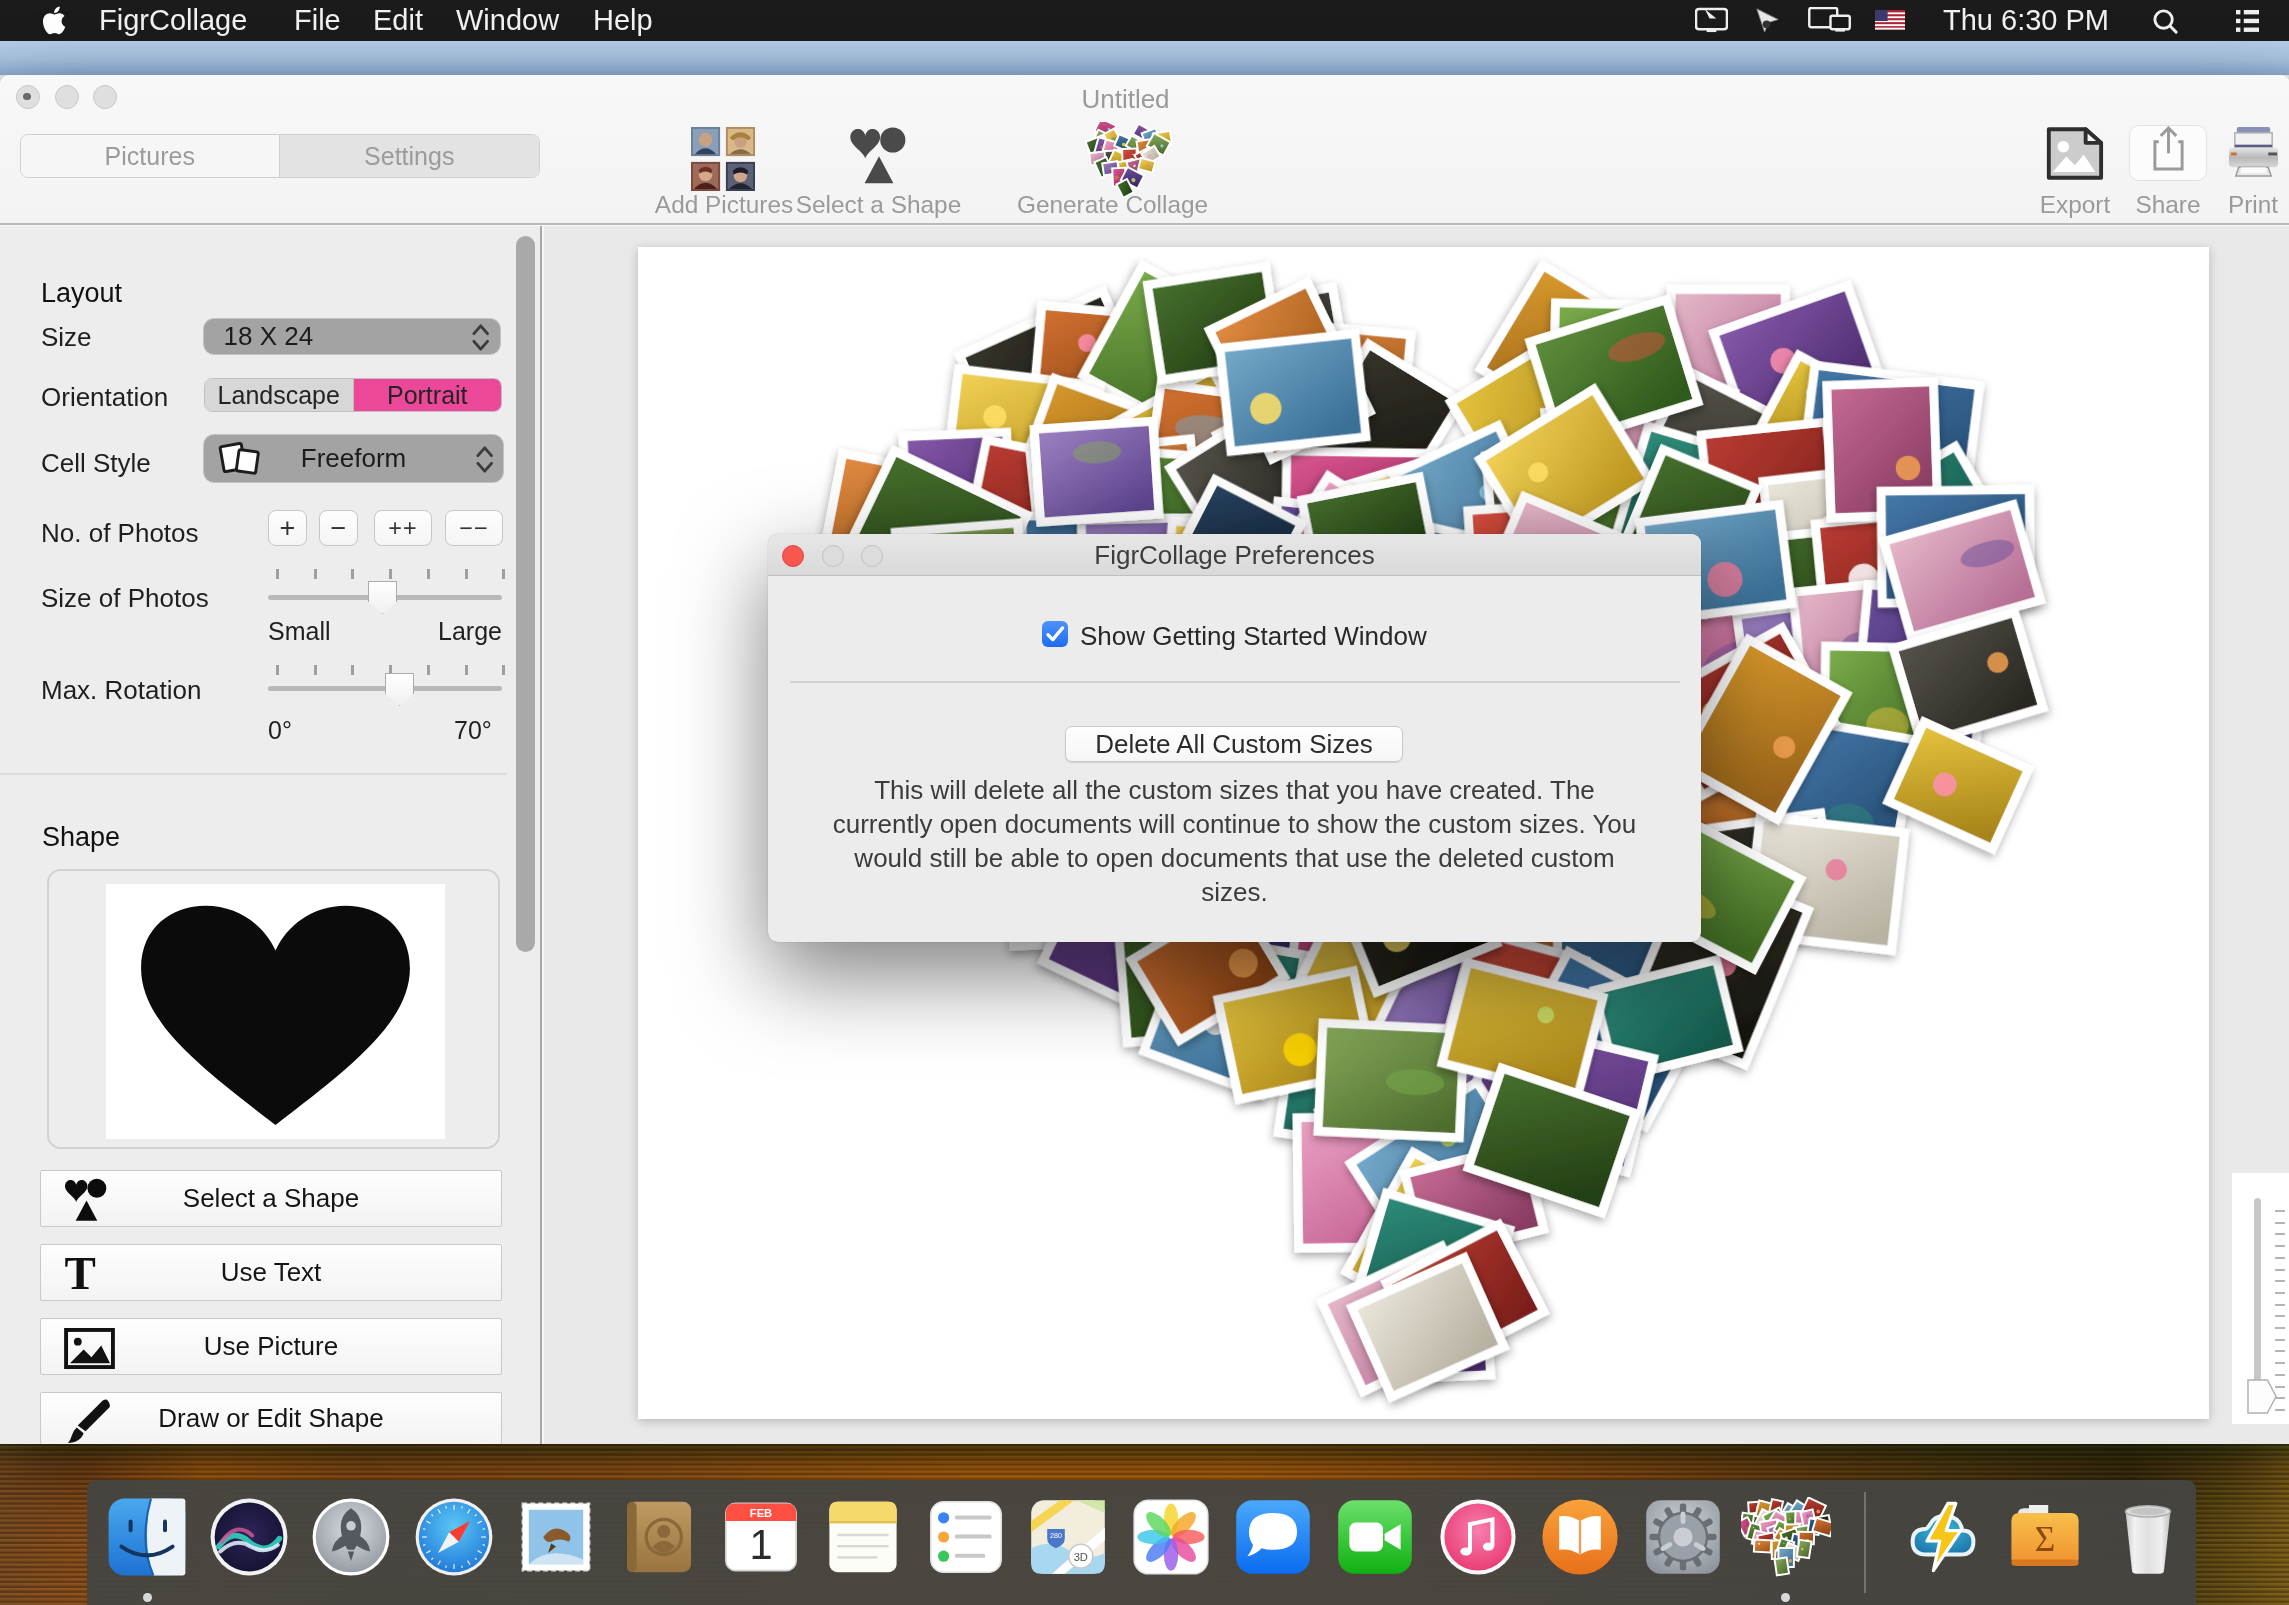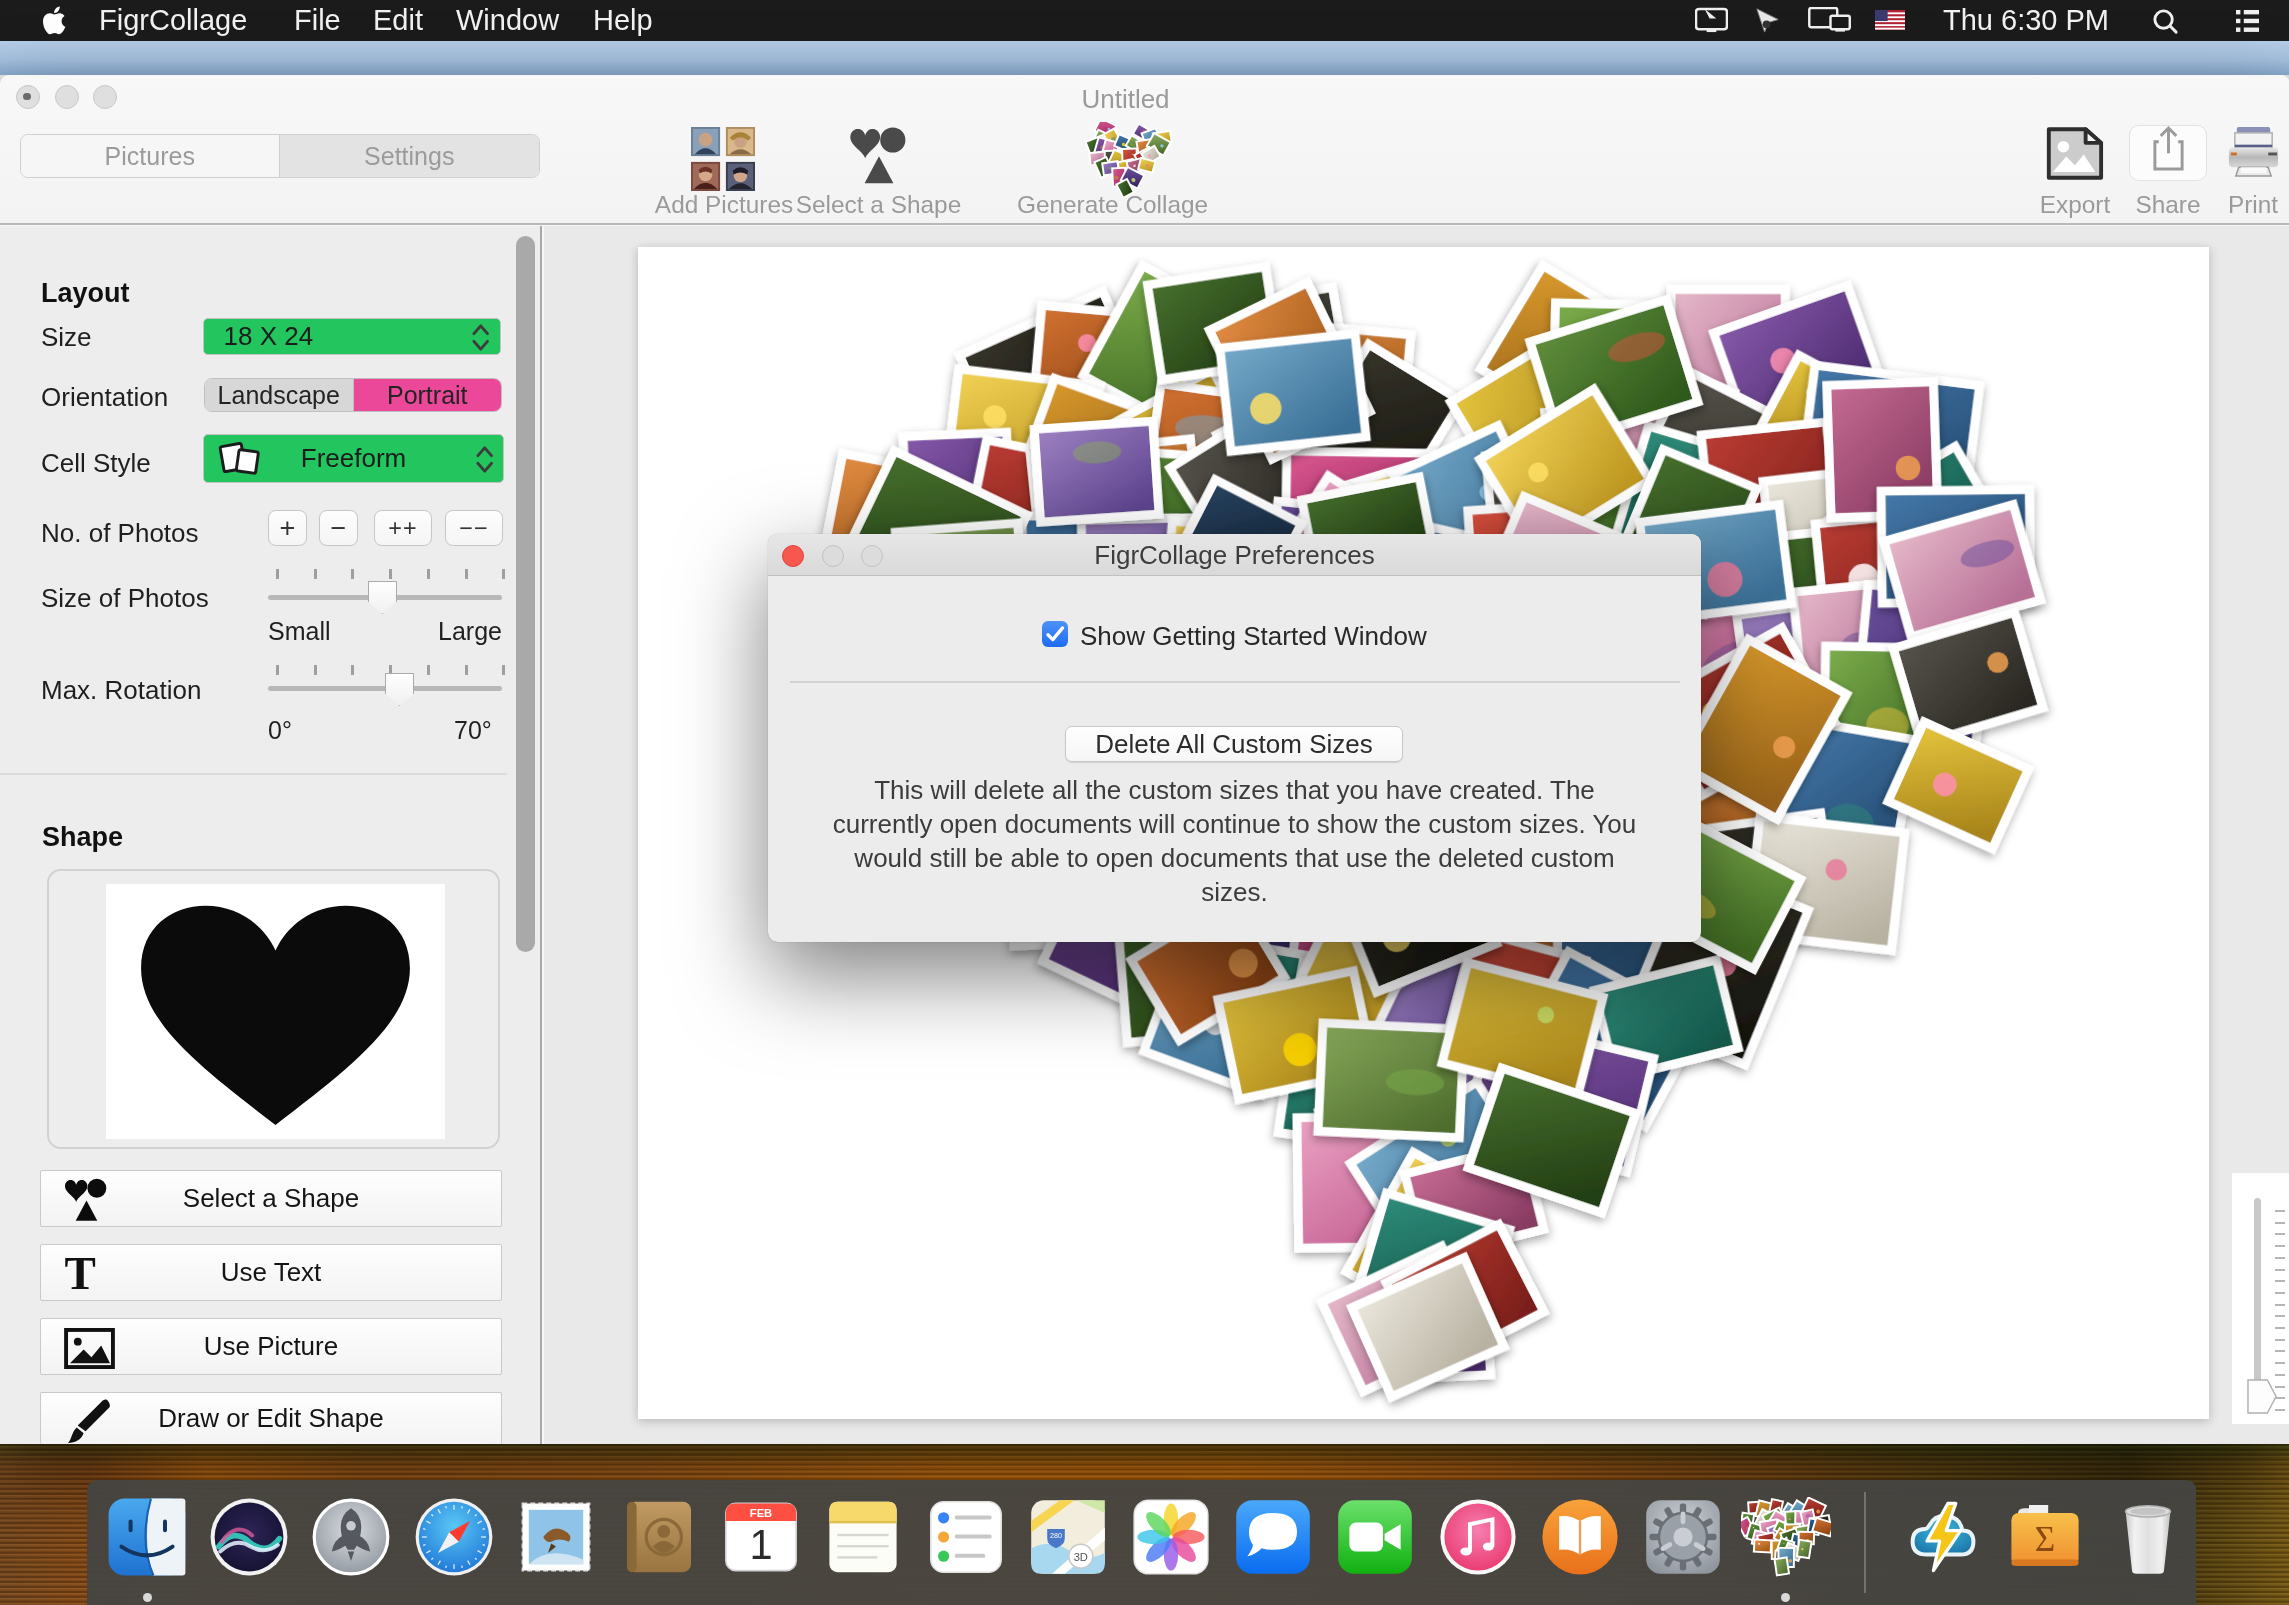--- a/index.html
+++ b/index.html
@@ -22,22 +22,22 @@
 #wtitle{position:absolute;top:8.8px;left:0;width:100%;text-align:center;font-size:26px;color:#9a9a9a;padding-right:39px;box-sizing:border-box}
 
 #tabs{position:absolute;left:19.5px;top:59px;width:520px;height:44px;border:1.5px solid #cfcfcf;border-radius:7.8px;background:#f6f6f7;display:flex;overflow:hidden}
 #tabs .seg{flex:1;display:flex;align-items:center;justify-content:center;font-size:25px;color:#9b9b9b}
 #tabs .seg.on{background:#f6f6f7}
 #tabs .seg.off{background:#e3e3e3;border-left:1.5px solid #cfcfcf;border-radius:0 7.8px 7.8px 0}
 .tbitem{position:absolute;text-align:center;color:#9a9a9a;font-size:24.4px;white-space:nowrap}
 
 #sidebar{left:0;top:151px;width:542px;height:1218px;background:#ededed;border-right:2px solid #a8a8a8;overflow:hidden}
 .lbl{position:absolute;font-size:26px;color:#1f1f1f}
-.hdr{position:absolute;font-size:27px;font-weight:bold;color:#111}
-.ctl{position:absolute;background:#22c55e;border:1.5px solid #c3c3c3;border-radius:5px}
+.hdr{position:absolute;font-size:27px;font-weight:normal;color:#111}
+.ctl{position:absolute;background:#a3a3a3;border:1.5px solid #c3c3c3;border-radius:11px}
 .chev{position:absolute;width:29px;height:31px}
 .segm{position:absolute;border:1.5px solid #bfbfbf;border-radius:7.8px;display:flex;overflow:hidden;background:#fdfdfd}
 .segm div{flex:1;display:flex;align-items:center;justify-content:center;font-size:25px;color:#242424}
 .btn{position:absolute;background:linear-gradient(180deg,#fdfdfd,#f5f5f5);border:1.5px solid #c6c6c6;border-radius:7.8px;display:flex;align-items:center;justify-content:center;font-size:27px;color:#333}
 .track{position:absolute;height:4.9px;background:#b8b8b8;border-radius:2.9px}
 .tick{position:absolute;width:2.9px;height:9.8px;background:#9f9f9f}
 .thumb{position:absolute;width:29px;height:33px;background:linear-gradient(180deg,#ffffff,#f0f0f0);border:1px solid #ababab;clip-path:polygon(0 0,100% 0,100% 62%,50% 100%,0 62%);box-shadow:0 1px 2px rgba(0,0,0,.3)}
 .sml{position:absolute;font-size:25px;color:#1f1f1f}
 .shpbox{position:absolute;left:47px;top:643px;width:453px;height:280px;border:2px solid #d2d2d2;border-radius:13.7px;background:#ededed}
 .shpwhite{position:absolute;left:57px;top:12.7px;width:339px;height:255px;background:#fff}

